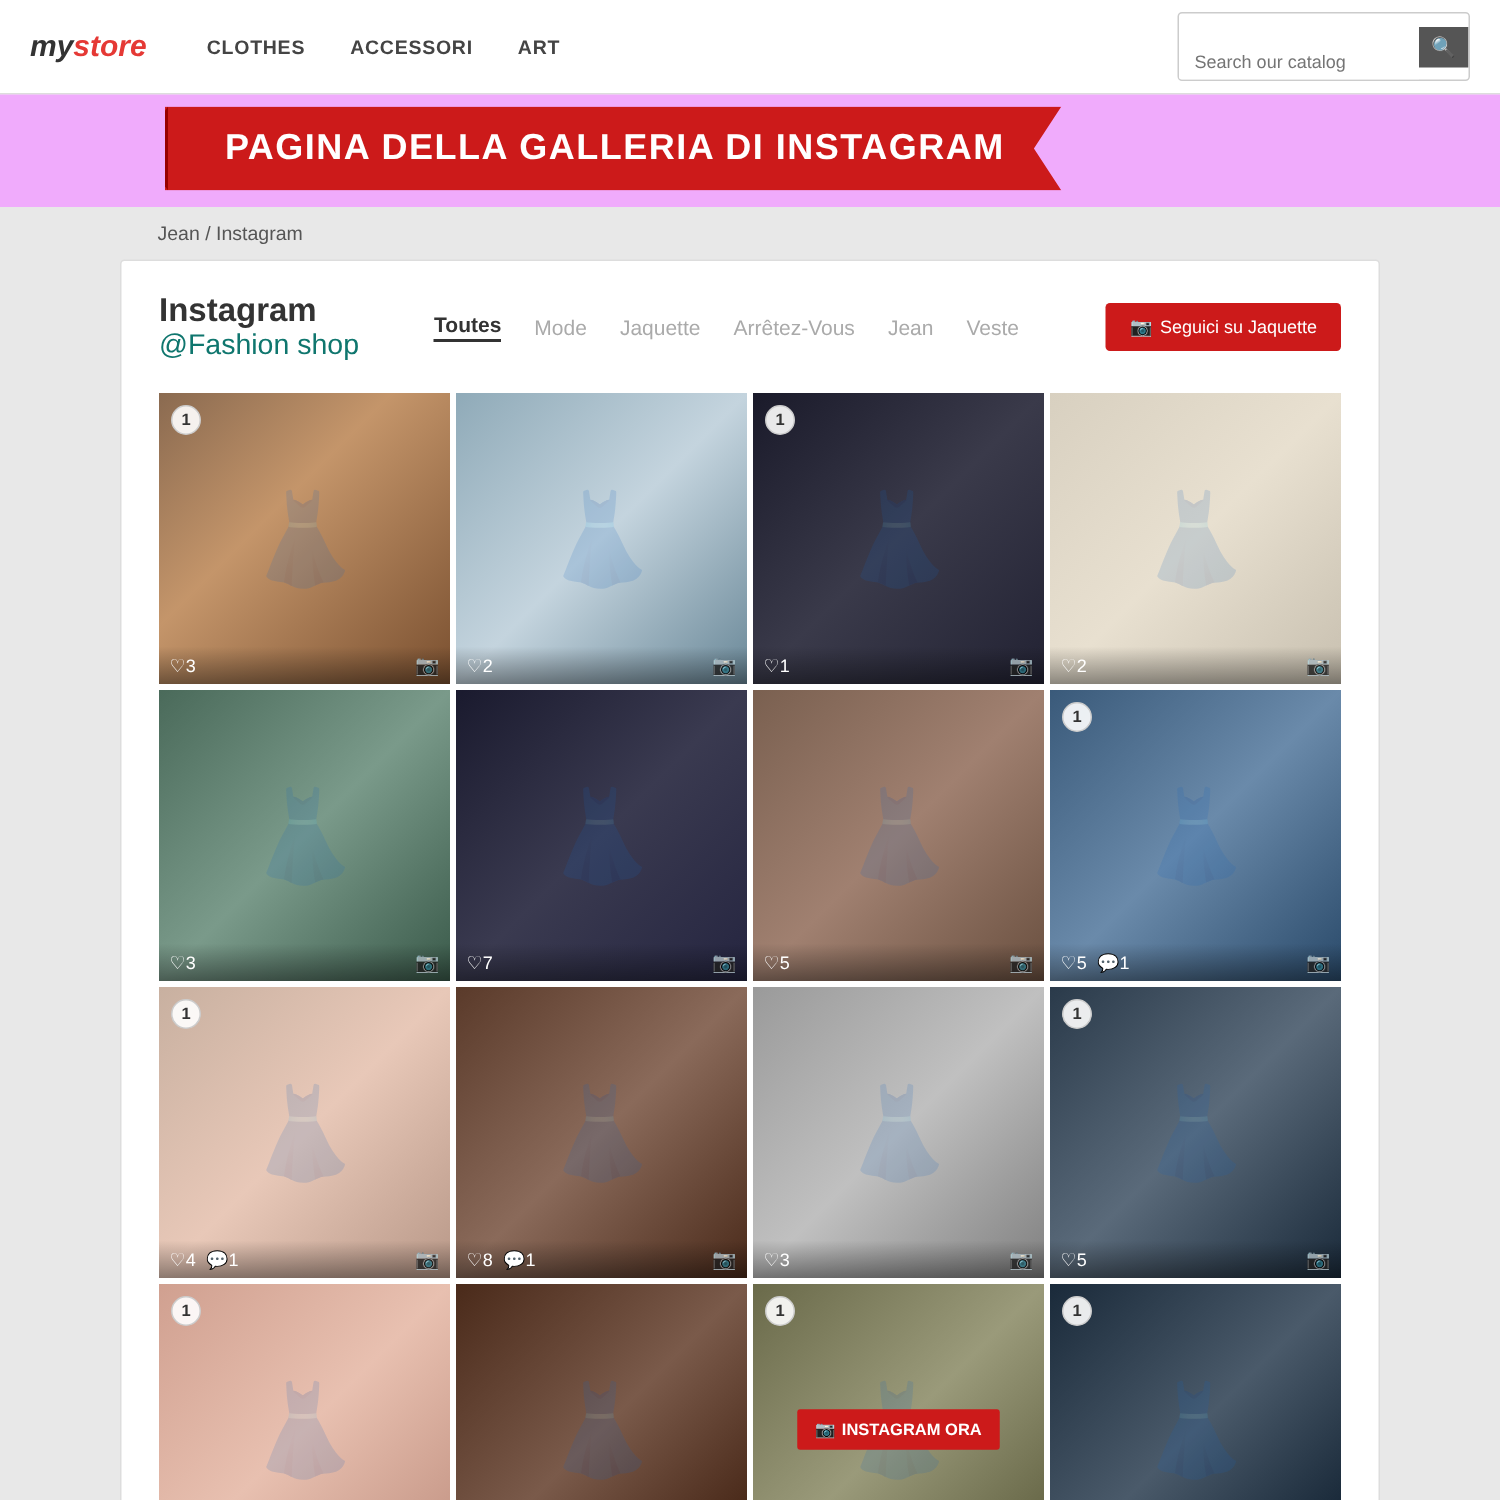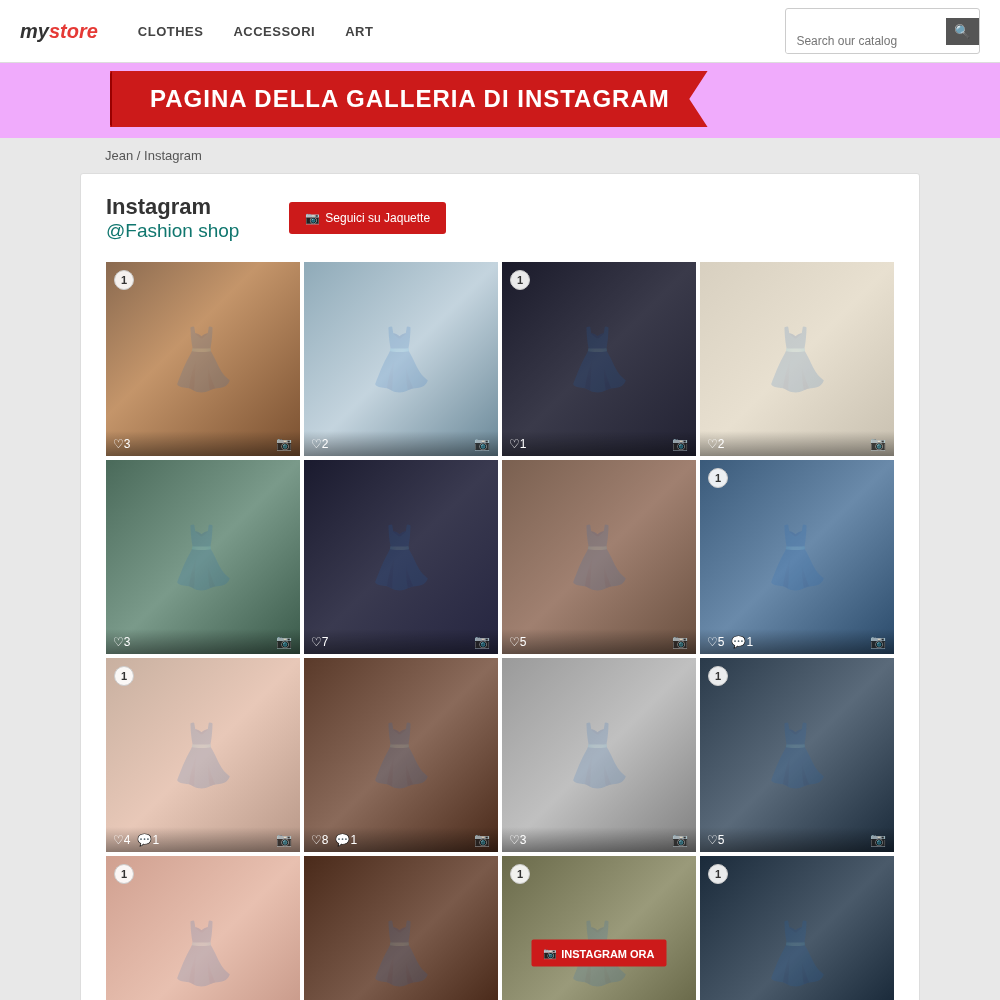--- a/index.html
+++ b/index.html
@@ -40,20 +40,28 @@
 </div>
 
 <div style="background:#e8e8e8; padding:0 80px 30px;">
   <div style="background:#fff; border:1px solid #ddd; border-radius:3px; padding:20px 25px;">
 
     <div style="display:flex; align-items:center; margin-bottom:20px;">
       <div style="margin-right:50px; min-width:130px;">
         <div style="font-size:22px; font-weight:bold; color:#333;">Instagram</div>
         <div style="font-size:19px; color:#0f766e;">@Fashion shop</div>
       </div>
+      <div style="display:flex; align-items:center; gap:22px; flex:1;">
+        <a href="#" style="font-size:14px; color:#333; font-weight:bold; text-decoration:none; border-bottom:2px solid #333; padding-bottom:2px;">Toutes</a>
+        <a href="#" style="font-size:14px; color:#aaa; text-decoration:none;">Mode</a>
+        <a href="#" style="font-size:14px; color:#aaa; text-decoration:none;">Jaquette</a>
+        <a href="#" style="font-size:14px; color:#aaa; text-decoration:none;">Arrêtez-Vous</a>
+        <a href="#" style="font-size:14px; color:#aaa; text-decoration:none;">Jean</a>
+        <a href="#" style="font-size:14px; color:#aaa; text-decoration:none;">Veste</a>
+      </div>
       <button style="background:#cc1a1a; color:white; border:none; padding:9px 16px; border-radius:3px; font-size:12px; cursor:pointer; display:flex; align-items:center; gap:5px; white-space:nowrap;">
         <span>📷</span>
         <span>Seguici su Jaquette</span>
       </button>
     </div>
 
     <div id="photo-grid" style="display:grid; grid-template-columns:repeat(4,1fr); gap:4px;">
     <div style="position: relative; overflow: hidden; background: linear-gradient(135deg, rgb(138, 106, 80) 0%, rgb(196, 149, 106) 40%, rgb(122, 80, 48) 100%); aspect-ratio: 1 / 1; cursor: pointer;">
           <div style="position: absolute; inset: 0px; display: flex; align-items: center; justify-content: center; opacity: 0.15;">
             <span style="font-size:60px; color:white;">👗</span>

